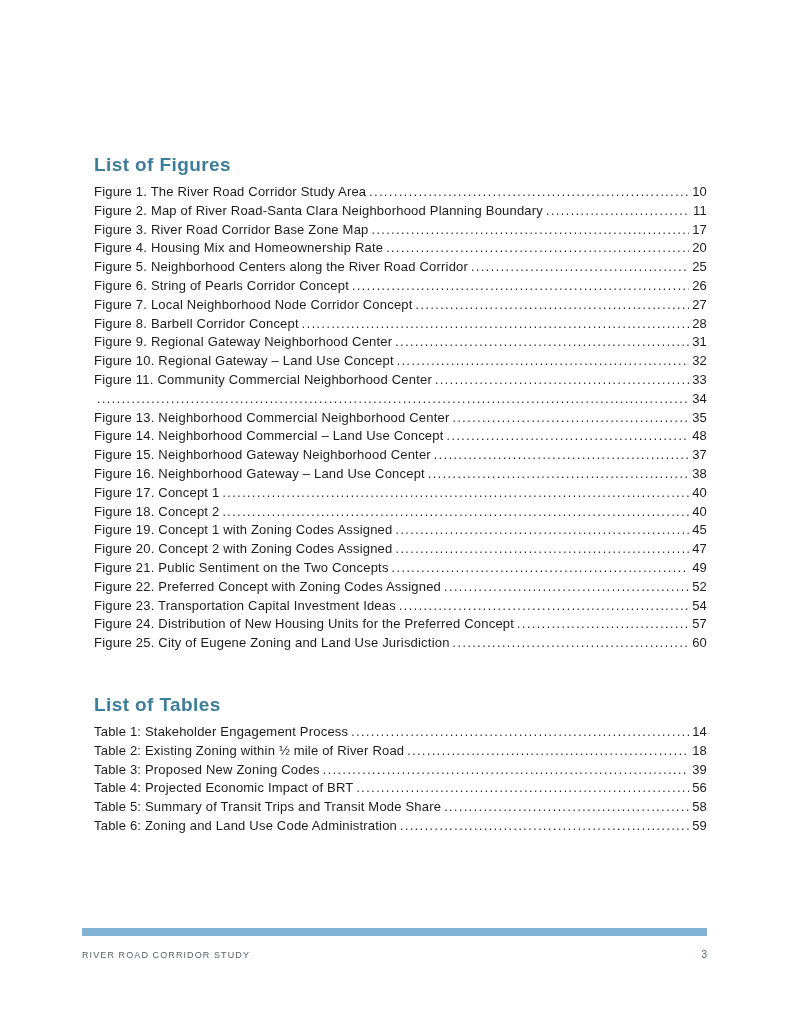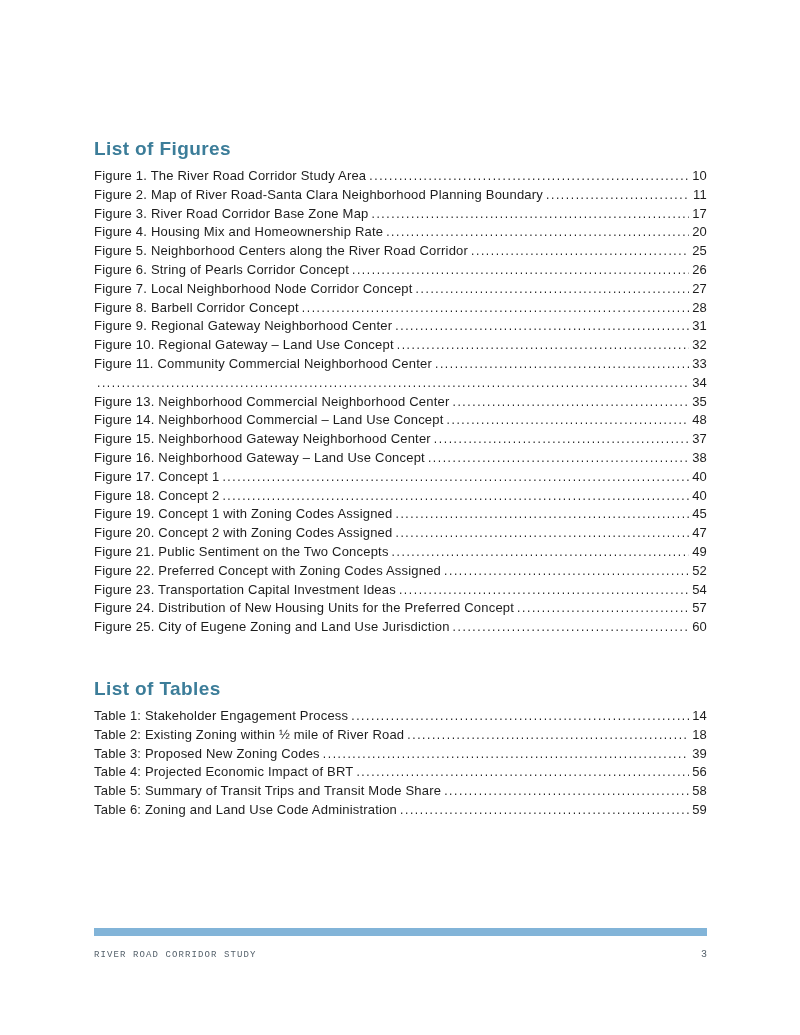--- a/index.html
+++ b/index.html
@@ -12,21 +12,21 @@
     height: 1035px;
     background: #ffffff;
     margin: 0 auto;
     overflow: hidden;
   }
 
   .content {
     position: absolute;
     left: 94px;
     right: 93px;
-    top: 138px;
+    top: 154px;
   }
 
   .section-heading {
     color: var(--heading-color, #3C7D99);
     font-size: 19px;
     font-weight: bold;
     letter-spacing: 0.4px;
     margin-bottom: 7px;
   }
 
@@ -57,24 +57,23 @@
     letter-spacing: 1.6px;
     font-size: 12px;
   }
 
   .toc-page { white-space: nowrap; letter-spacing: 0.2px; text-align: right; }
 
   .tables-section { margin-top: 41px; }
 
   .page-footer {
     position: absolute;
-    left: 94px;
+    left: 82px;
     right: 93px;
     top: 928px;
-    font-family: Liberation Mono, monospace;
   }
 
   .footer-bar {
     height: 8px;
     width: 100%;
     background: var(--footer-bar-color, #82B4D8);
   }
 
   .footer-row {
     margin-top: 13px;

